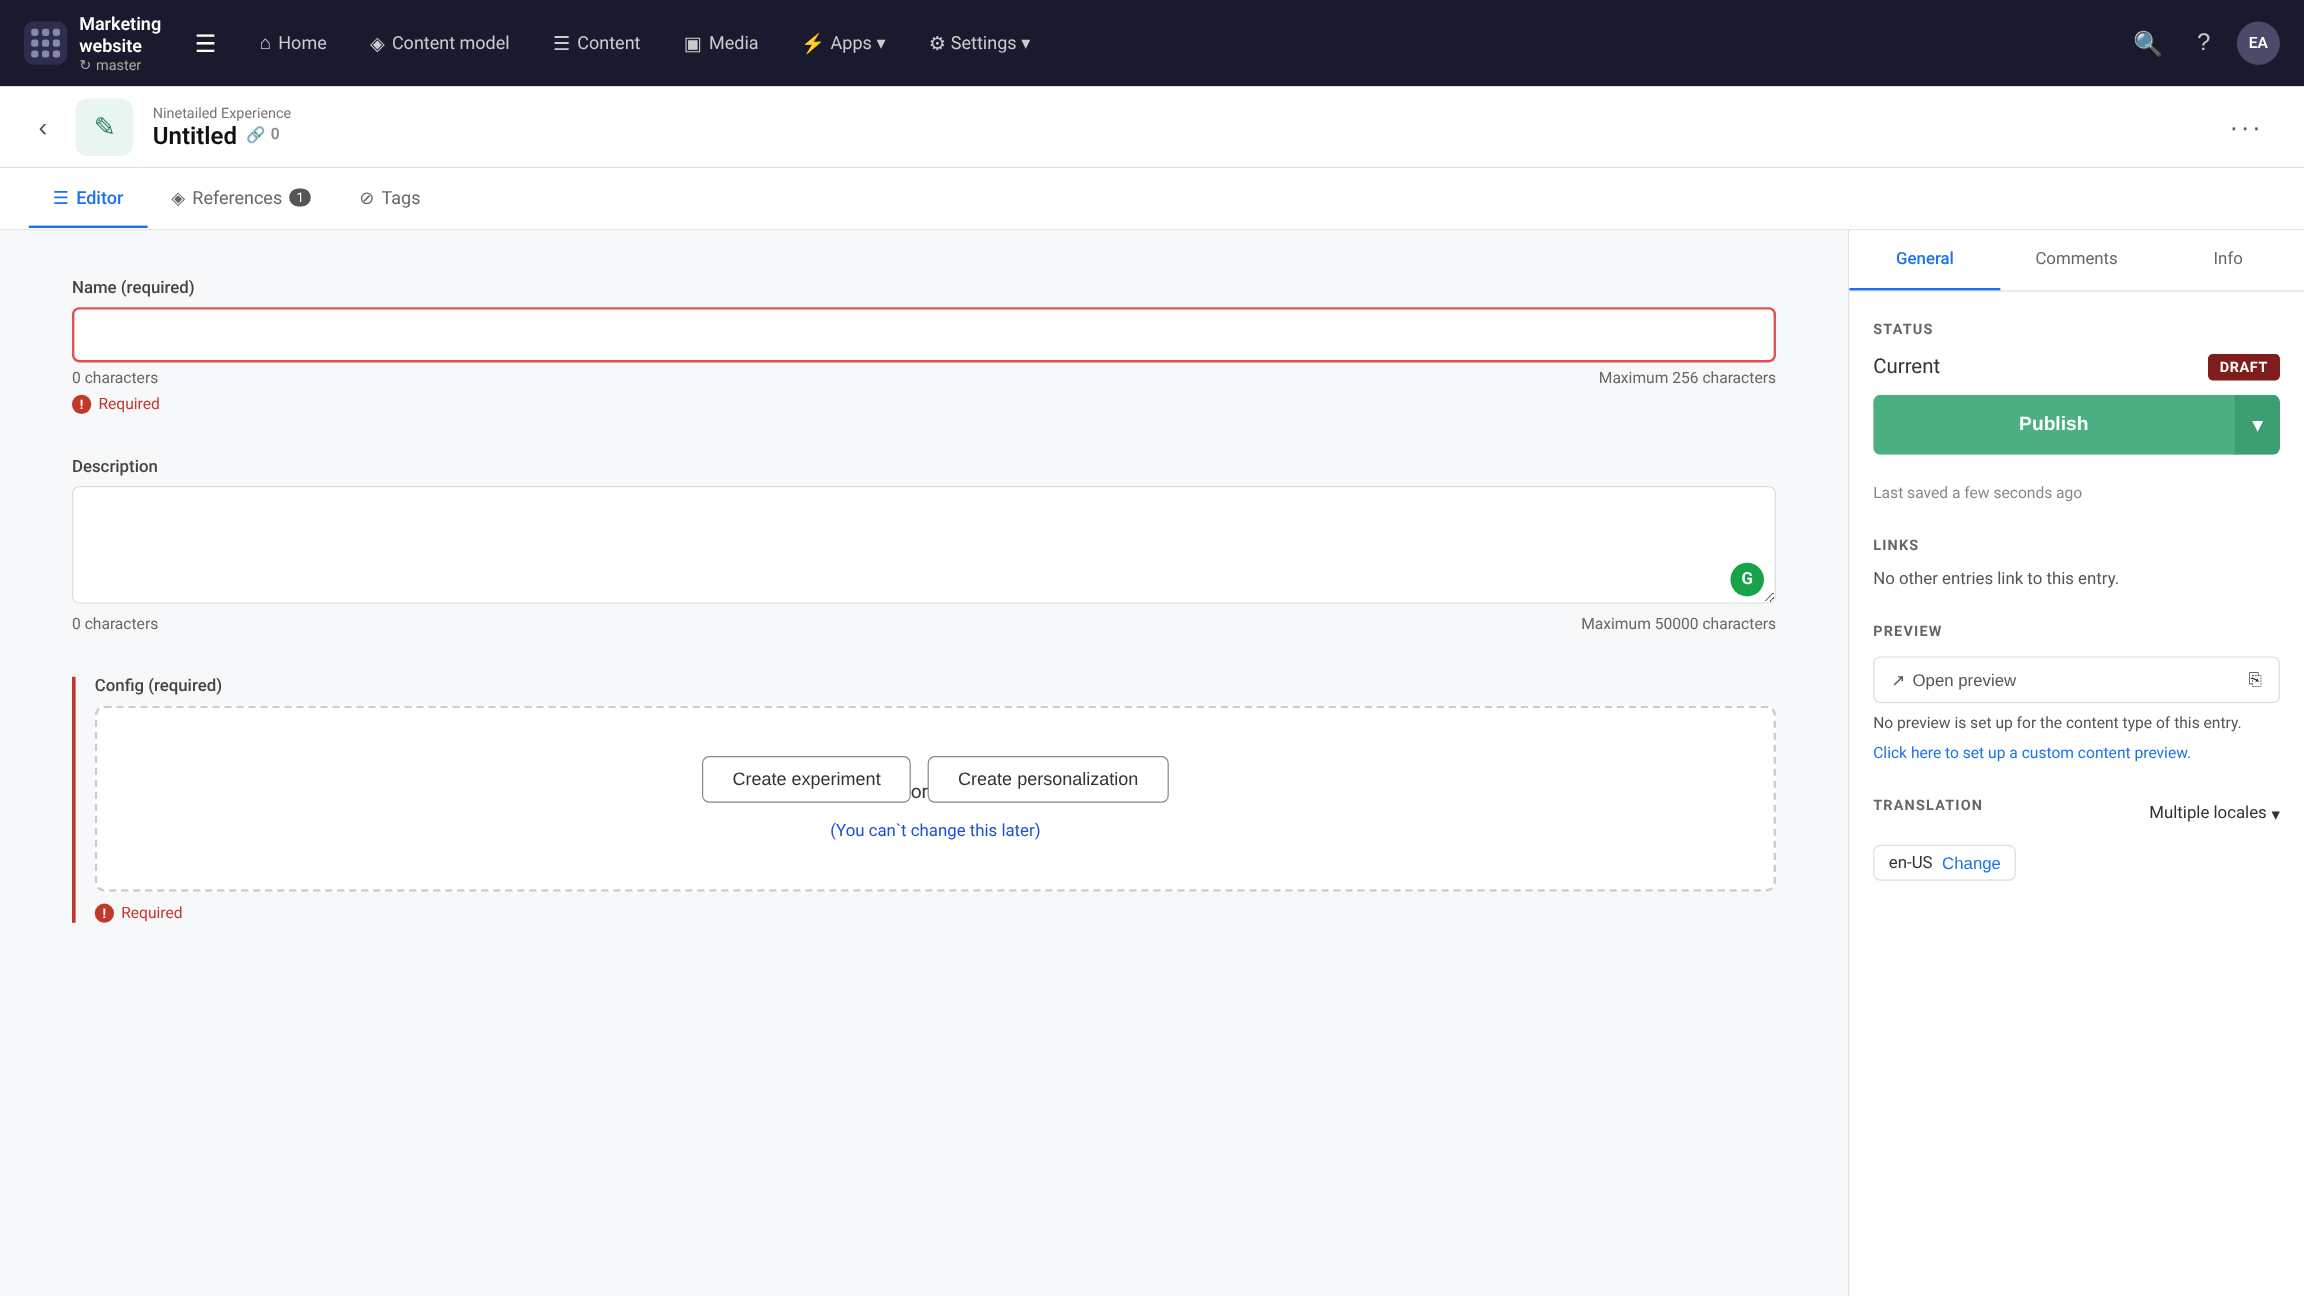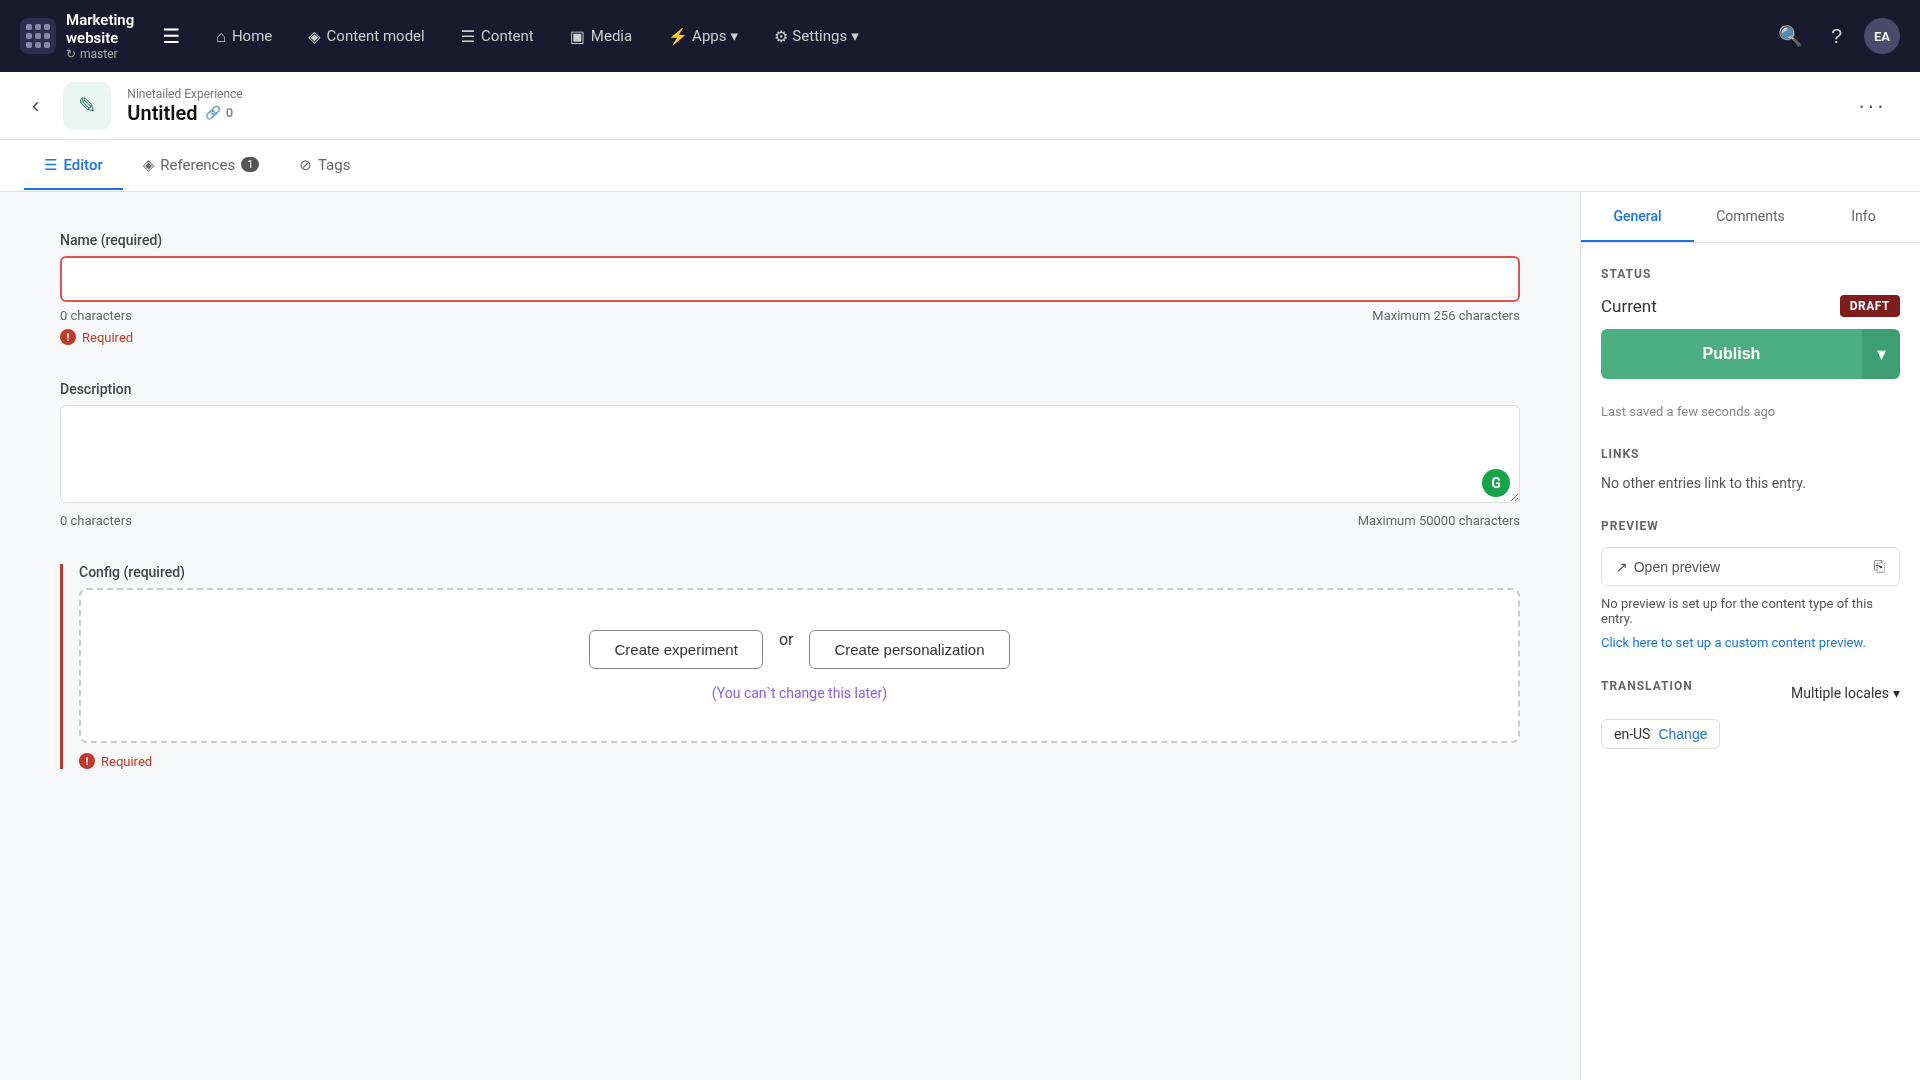--- a/index.html
+++ b/index.html
@@ -220,40 +220,39 @@
       border-radius: 8px;
       background: #fff;
       padding: 40px 20px;
       display: flex;
       flex-direction: column;
       align-items: center;
       gap: 16px;
     }
     .config-btns {
       display: flex;
-      align-items: flex-start;
-      gap: 16px;
+      align-items: flex-end;
     }
     .config-btn {
       border: 1px solid #888;
       background: #fff;
       border-radius: 6px;
       padding: 10px 24px;
       font-size: 15px;
       cursor: pointer;
       color: #333;
     }
     .config-note {
       font-size: 14px;
-      color: #8b5cf6;
+      color: #1d4ed8;
     }
 
     
     .sidebar {
-      width: 340px;
+      width: 380px;
       background: #fff;
       border-left: 1px solid #e0e0e0;
       overflow-y: auto;
       padding: 0;
     }
     .sidebar-tab-bar {
       display: flex;
       border-bottom: 1px solid #e0e0e0;
       background: #fff;
     }

